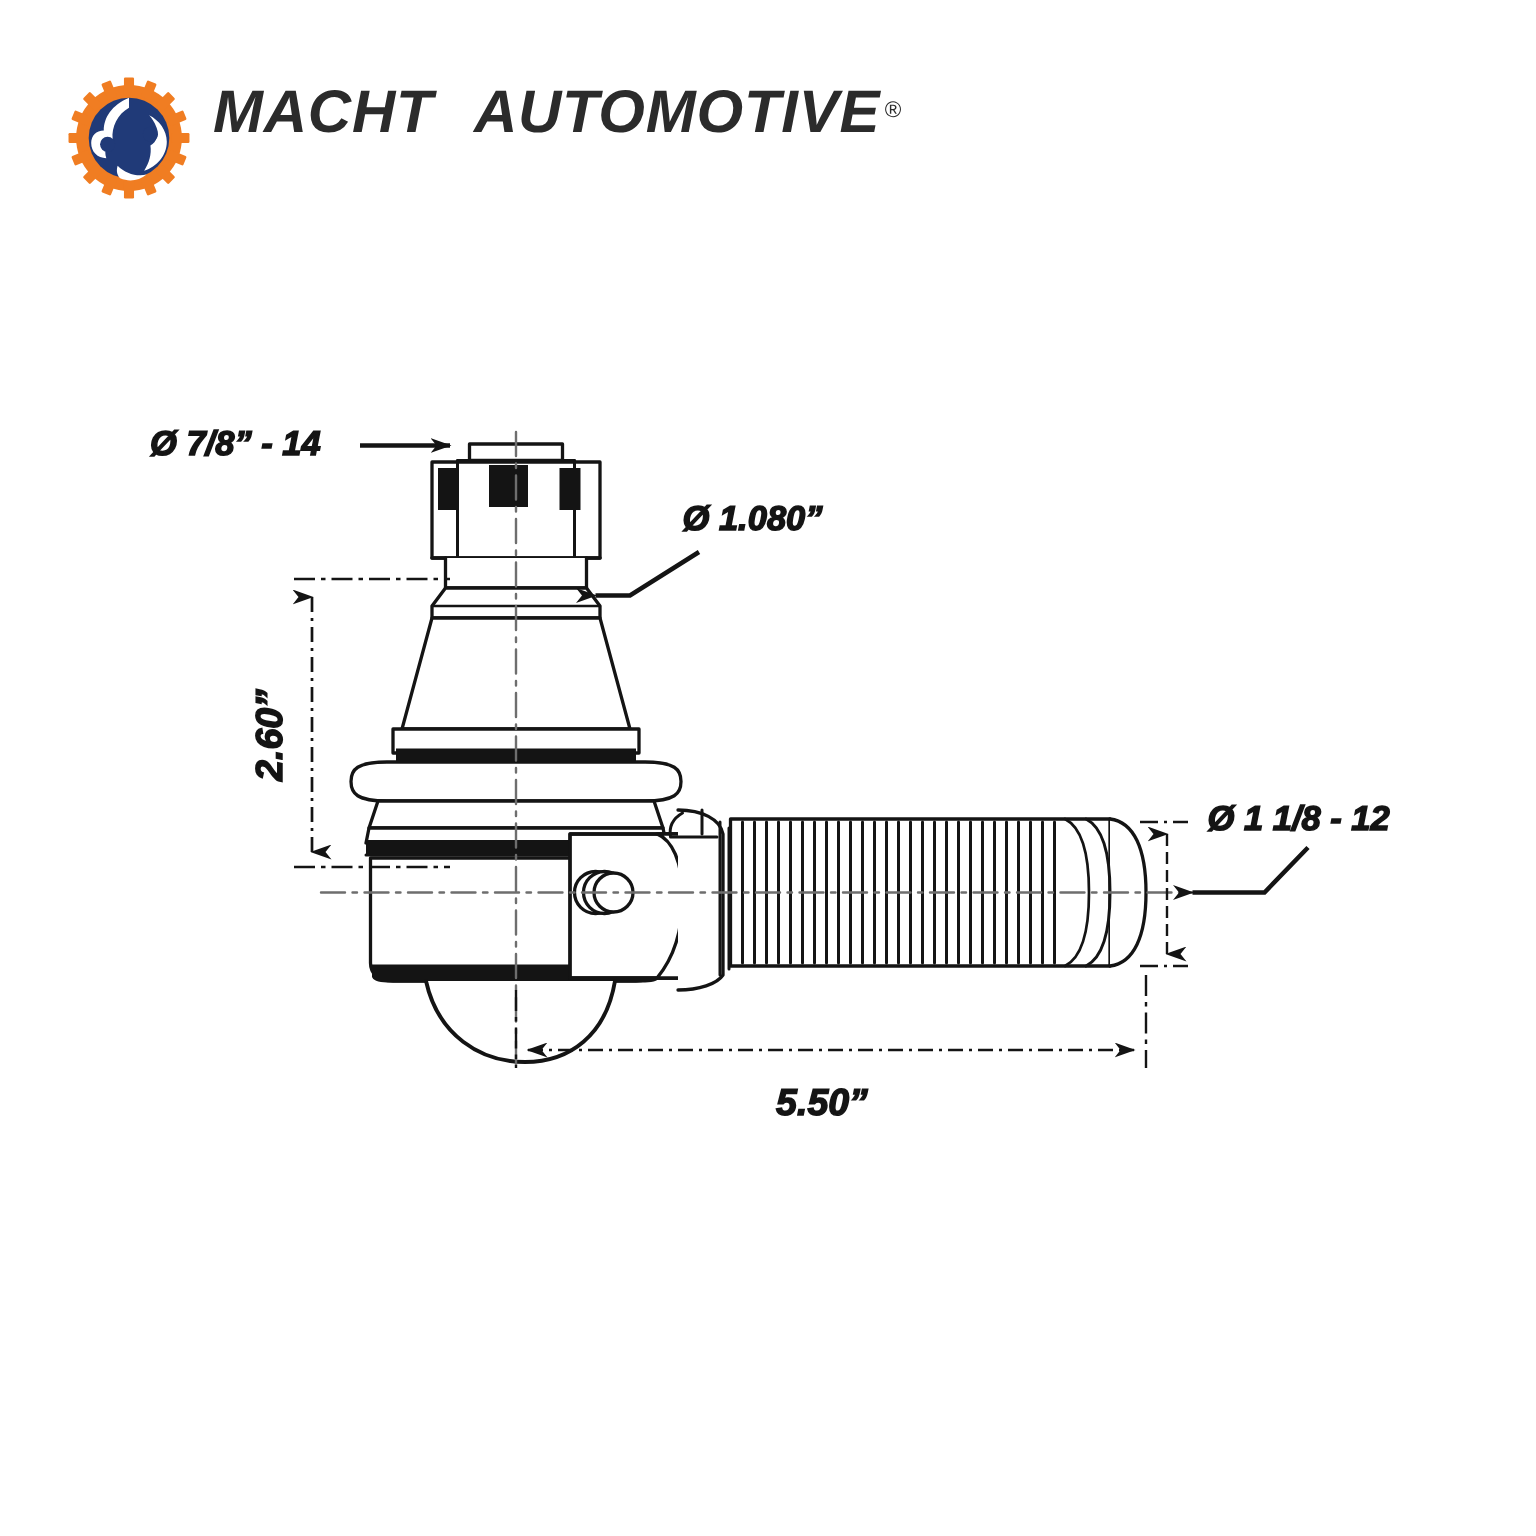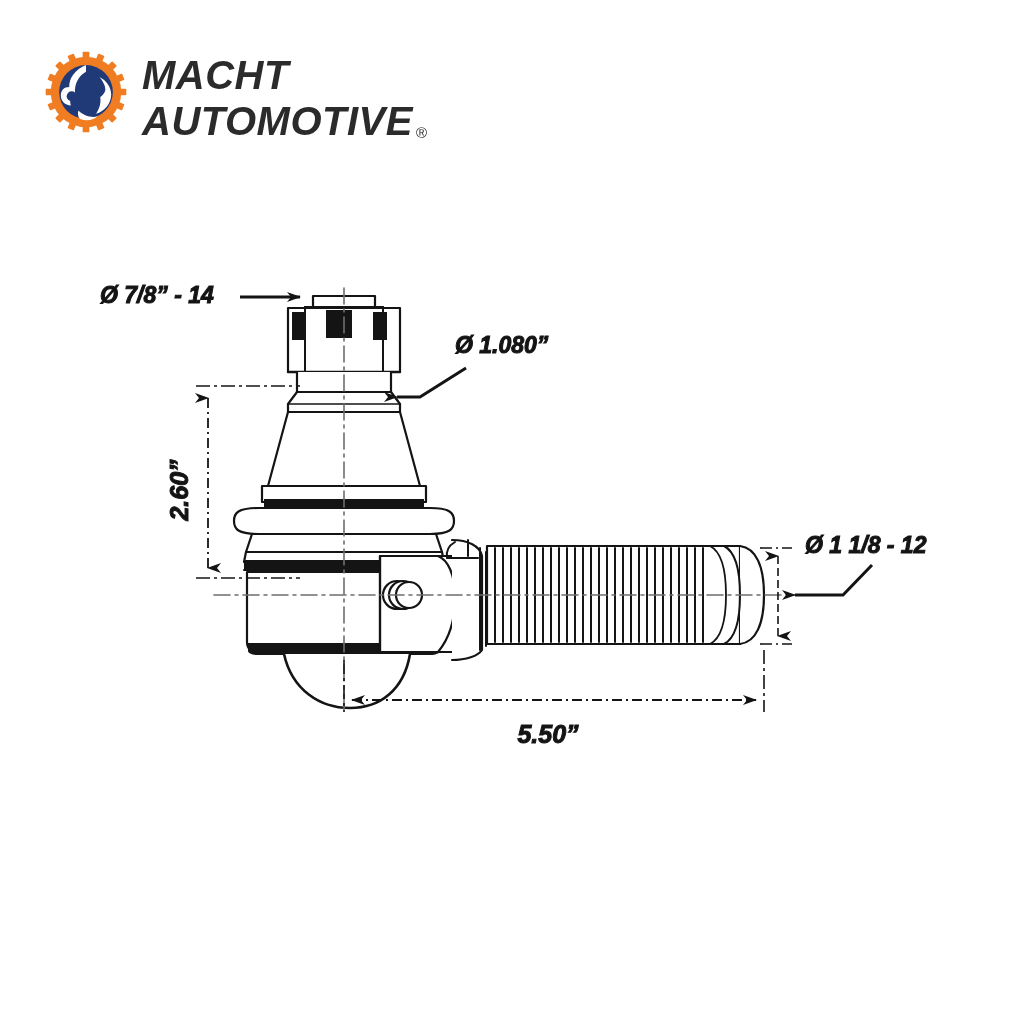--- a/index.html
+++ b/index.html
@@ -33,37 +33,38 @@
     gap: 14px;
   }
   .logo-mark {
     width: 84px;
     height: 84px;
     flex: 0 0 auto;
     margin-top: 2px;
   }
   .logo-words {
     display: flex;
-    flex-direction: column;
+    flex-direction: row;
     justify-content: flex-start;
     padding-top: 4px;
   }
   .logo-line {
     font-weight: 700;
     font-style: italic;
     font-size: 40px;
     line-height: 46px;
     letter-spacing: 0.5px;
     color: #2b2b2b;
     white-space: nowrap;
   }
   .logo-line-2 {
     position: relative;
     display: inline-flex;
-    align-items: flex-end;
+    align-items: center;
+    margin-left: 27px;
   }
   .reg-mark {
     font-size: 15px;
     font-style: normal;
     font-weight: 400;
     line-height: 1;
     margin-left: 3px;
     margin-bottom: 4px;
     color: #2b2b2b;
   }

